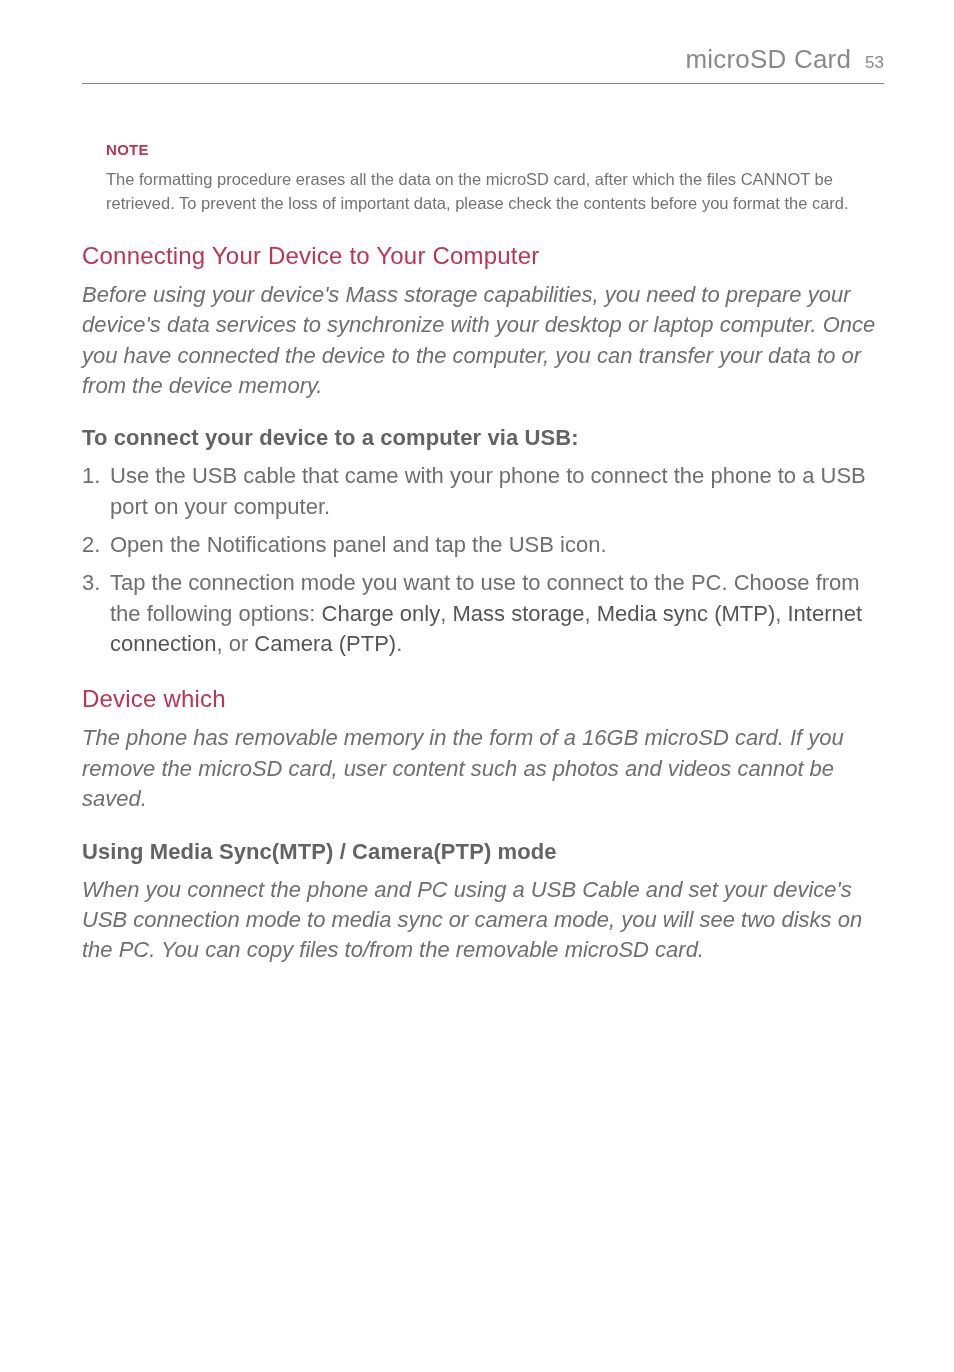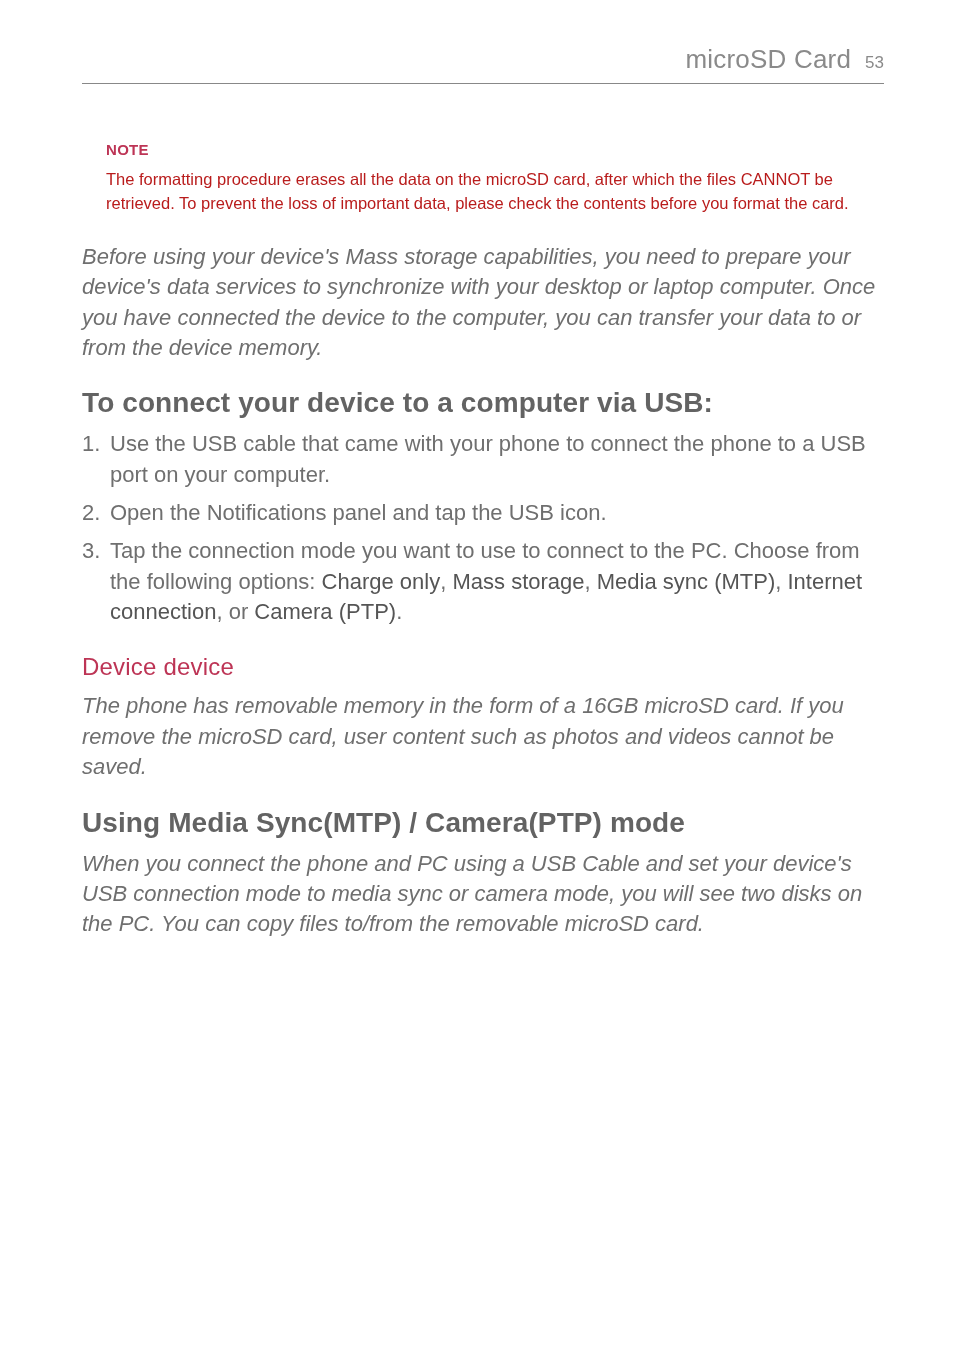--- a/index.html
+++ b/index.html
@@ -48,42 +48,42 @@
   }
   .note-label {
     color: #bd3455;
     font-size: 15px;
     font-weight: 600;
     flex-shrink: 0;
     letter-spacing: 0.3px;
     padding-top: 1px;
   }
   .note-text {
-    color: #b91c1c;
+    color: #737373;
     font-size: 16.5px;
     line-height: 1.45;
     font-weight: 300;
   }
   .section-heading {
     color: #bd3455;
     font-size: 24px;
     font-weight: 400;
     margin-bottom: 10px;
     letter-spacing: 0.2px;
   }
   .body-para {
     font-size: 22px;
     line-height: 1.38;
     color: #6f6f6f;
     margin-bottom: 24px;
     font-weight: 300;
     font-style: italic;
   }
   .sub-heading-bold {
-    font-size: 28px;
+    font-size: 22px;
     font-weight: 600;
     color: #636363;
     margin-bottom: 10px;
     letter-spacing: 0.1px;
   }
   .numbered-list {
     list-style: none;
     counter-reset: item;
     margin-bottom: 26px;
   }
@@ -116,31 +116,32 @@
   <div class="header">
     <span class="header-title">microSD Card</span>
     <span class="header-page">53</span>
   </div>
 
   <div class="note-block">
     <span class="note-label">NOTE</span>
     <span class="note-text">The formatting procedure erases all the data on the microSD card, after which the files CANNOT be retrieved. To prevent the loss of important data, please check the contents before you format the card.</span>
   </div>
 
+  <h2 class="section-heading">Connecting Your Device to Your Computer</h2>
   <p class="body-para">Before using your device's Mass storage capabilities, you need to prepare your device's data services to synchronize with your desktop or laptop computer. Once you have connected the device to the computer, you can transfer your data to or from the device memory.</p>
 
   <h3 class="sub-heading-bold">To connect your device to a computer via USB:</h3>
 
   <ol class="numbered-list">
     <li>Use the USB cable that came with your phone to connect the phone to a USB port on your computer.</li>
     <li>Open the Notifications panel and tap the USB icon.</li>
     <li>
       <span>Tap the connection mode you want to use to connect to the PC. Choose from the following options: </span><span class="opt-strong">Charge only</span><span>, </span><span class="opt-strong">Mass storage</span><span>, </span><span class="opt-strong">Media sync (MTP)</span><span>, </span><span class="opt-strong">Internet connection</span><span>, or </span><span class="opt-strong">Camera (PTP)</span><span>.</span>
     </li>
   </ol>
 
-  <h2 class="section-heading">Device device</h2>
+  <h2 class="section-heading">Device which</h2>
   <p class="body-para">The phone has removable memory in the form of a 16GB microSD card. If you remove the microSD card, user content such as photos and videos cannot be saved.</p>
 
   <h3 class="sub-heading-bold">Using Media Sync(MTP) / Camera(PTP) mode</h3>
   <p class="body-para">When you connect the phone and PC using a USB Cable and set your device's USB connection mode to media sync or camera mode, you will see two disks on the PC. You can copy files to/from the removable microSD card.</p>
 
 </div>
 
 </body></html>

